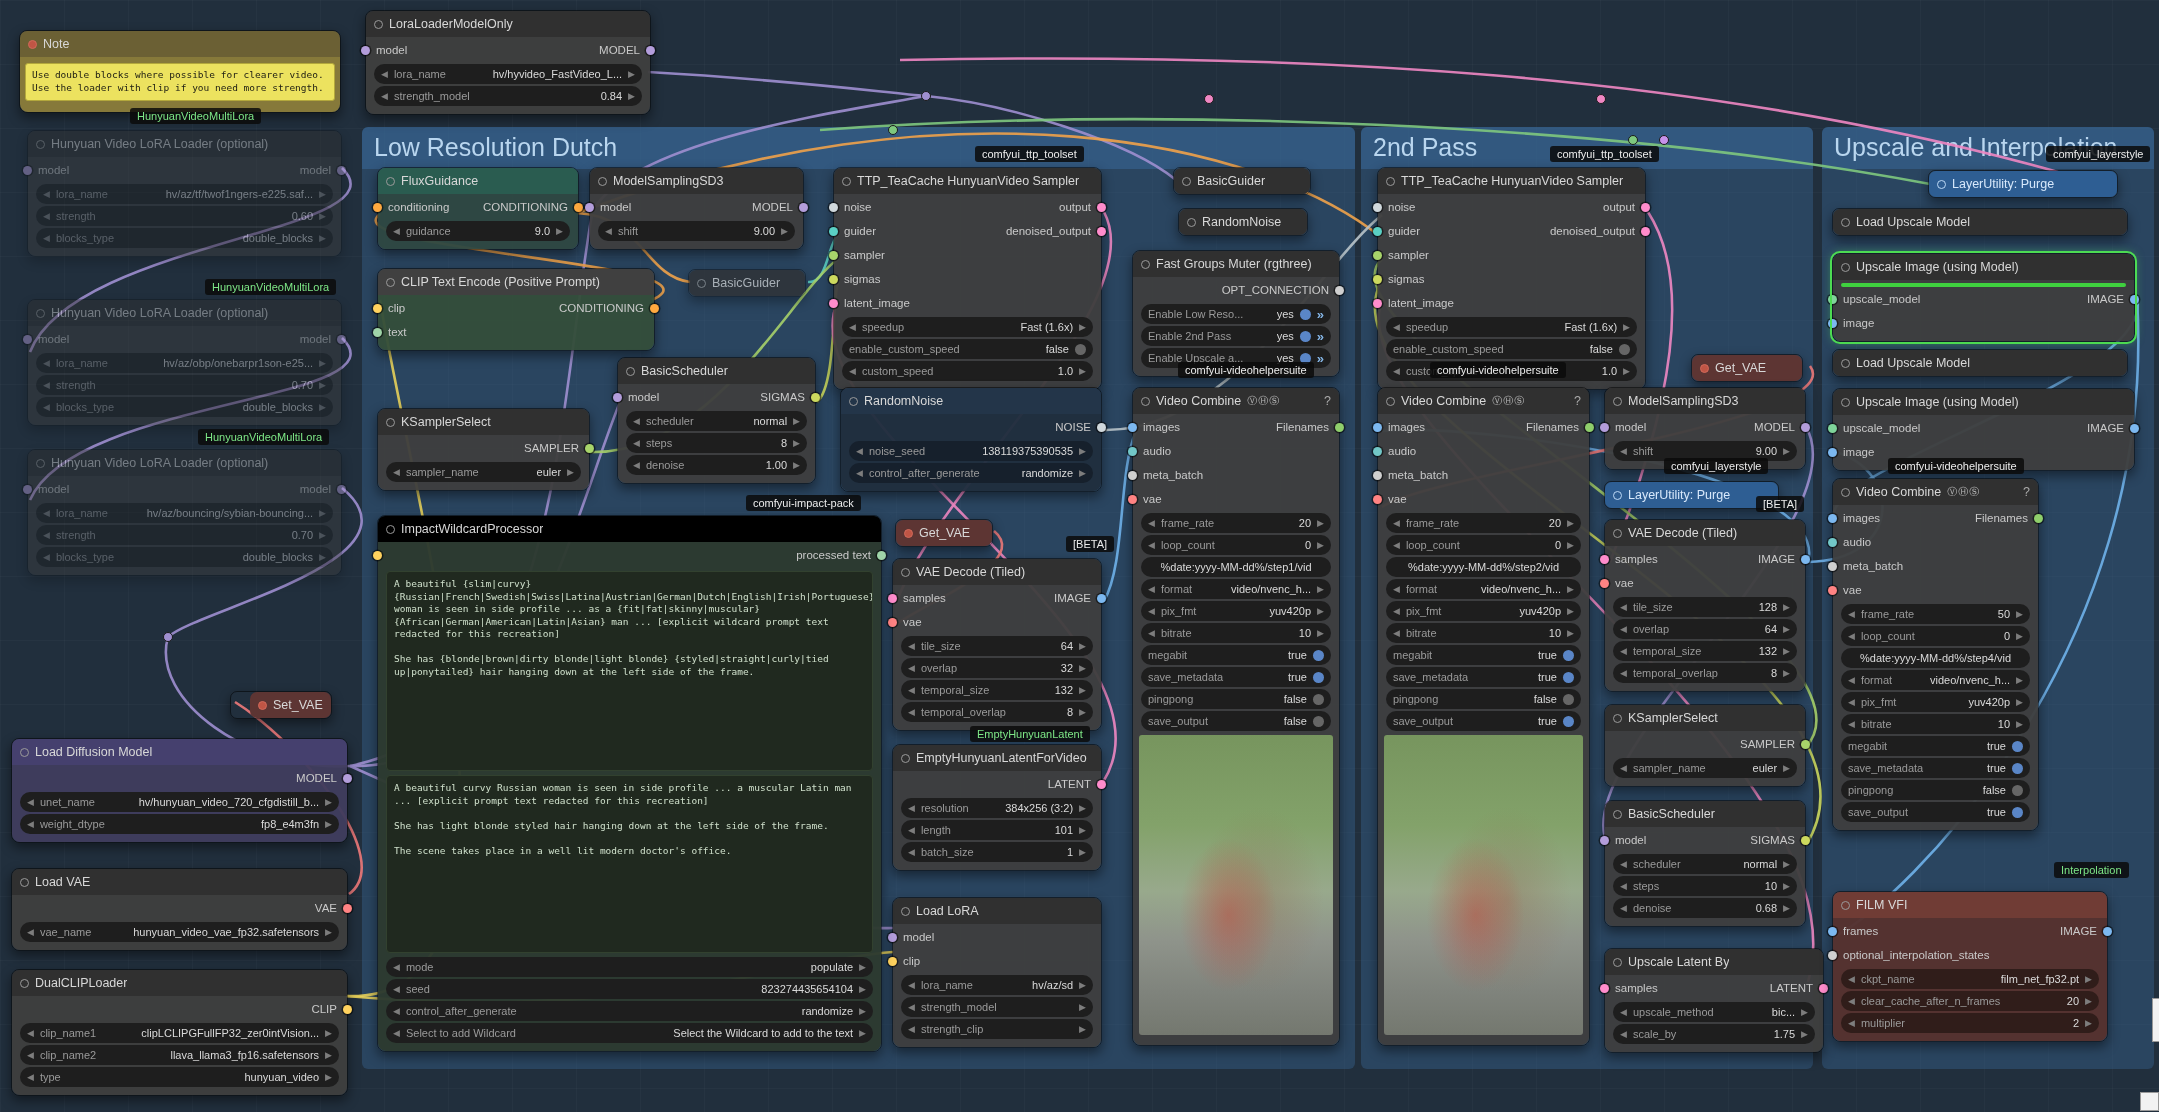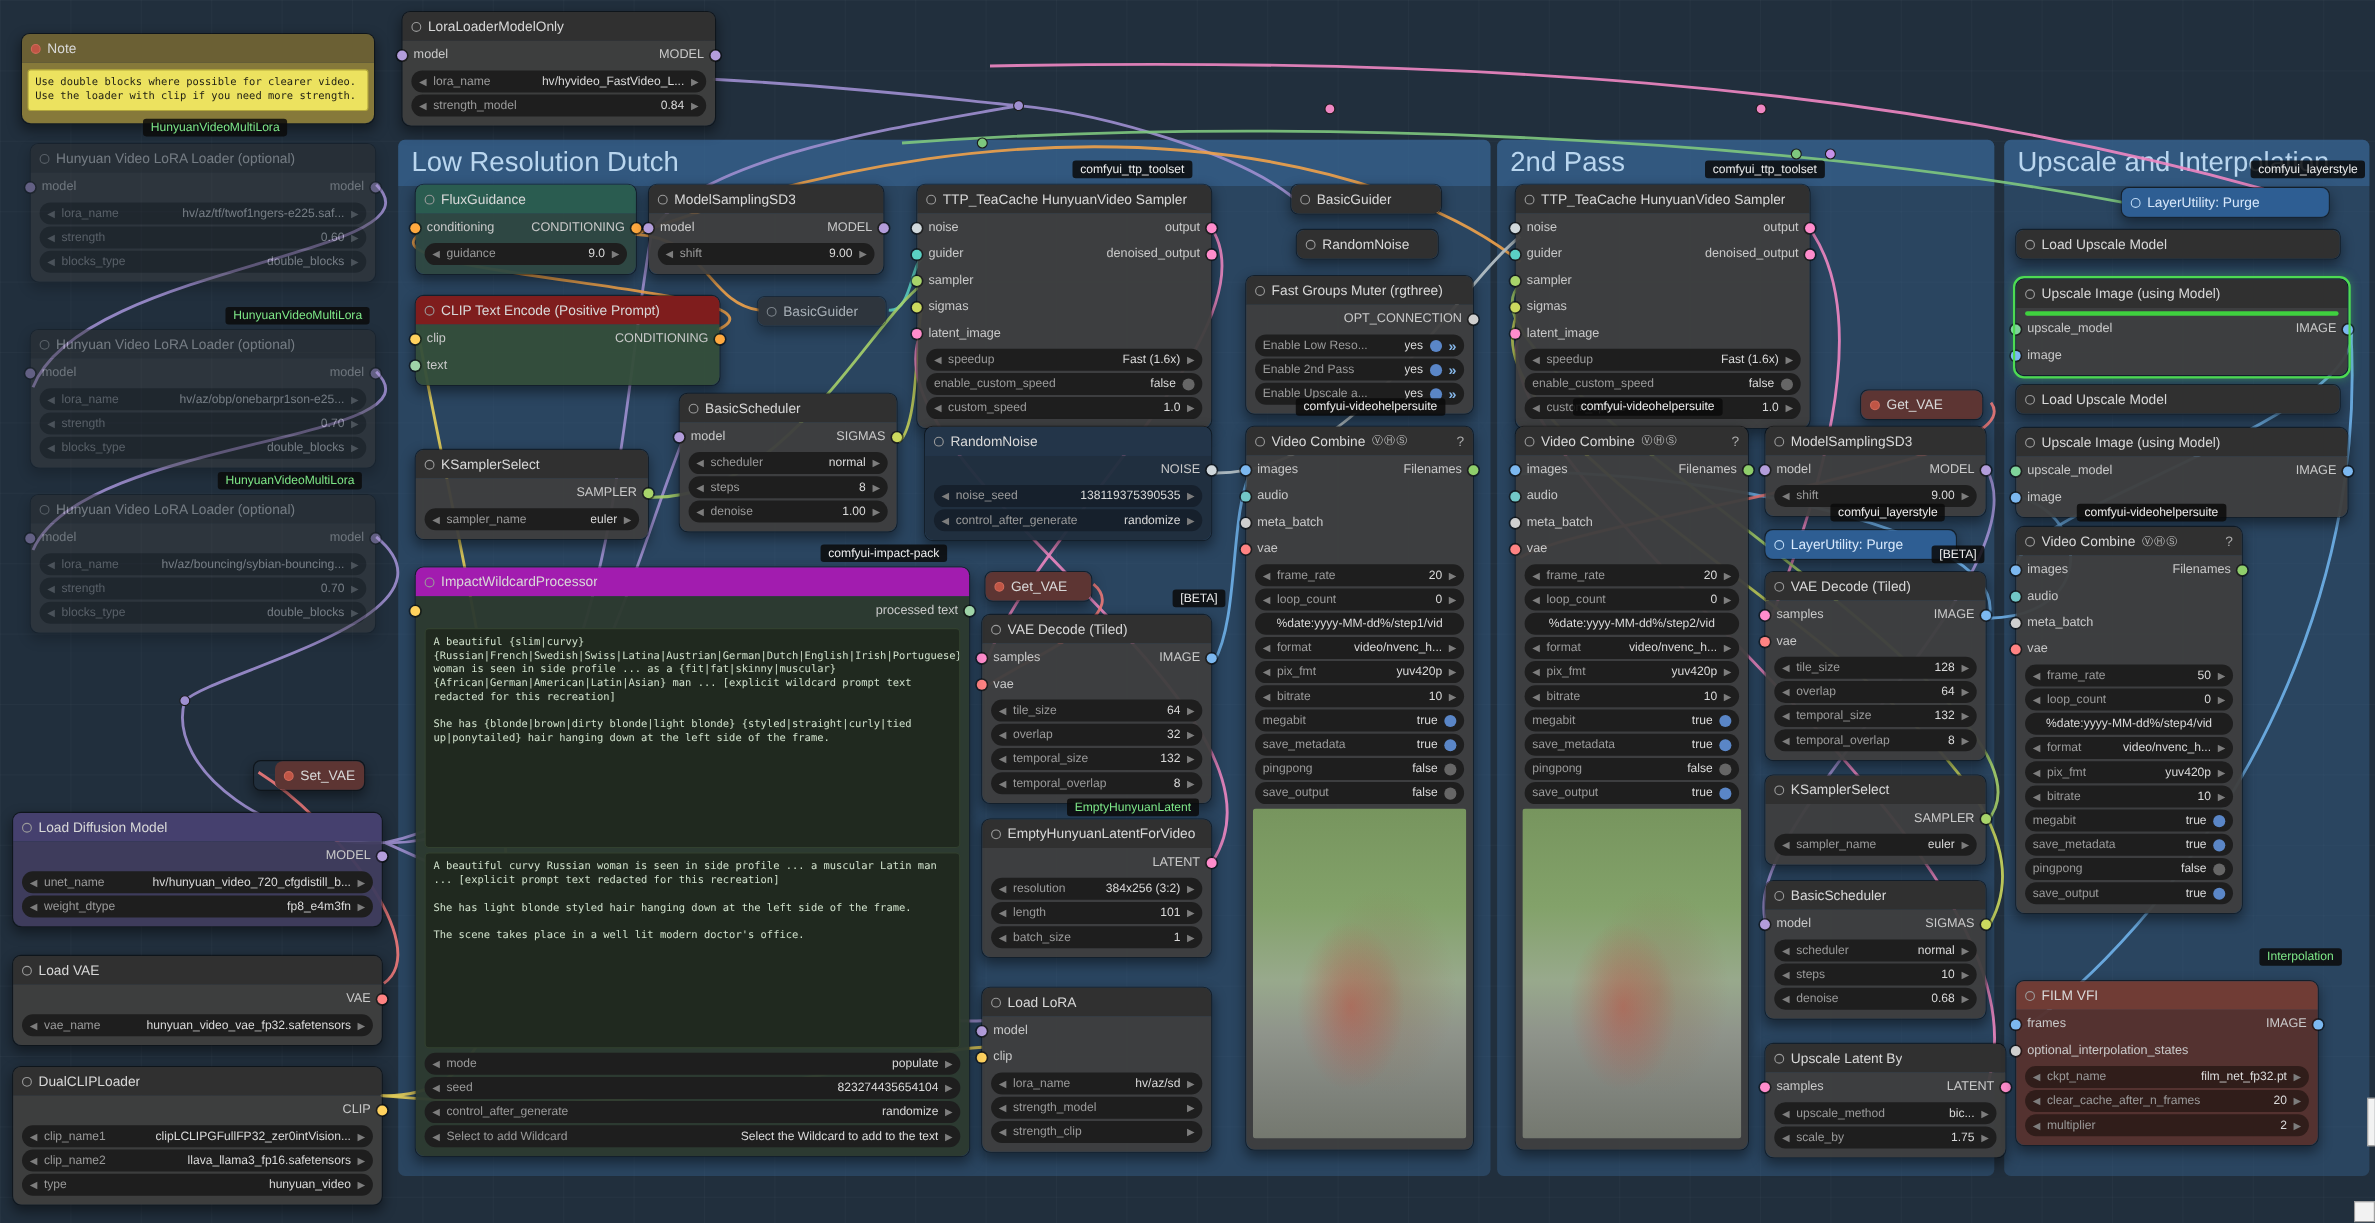--- a/index.html
+++ b/index.html
@@ -53,22 +53,22 @@
       radial-gradient(90px 130px at 62% 55%,rgba(146,110,84,.40),transparent 72%),
       linear-gradient(180deg,#77955e 0%,#83a26a 30%,#98a98c 52%,#8f948b 68%,#7f837c 86%,#74786f 100%);}
   .badge{position:absolute;z-index:5;font-size:11px;background:rgba(10,10,10,.85);color:#ececec;
     padding:2px 7px;border-radius:3px;white-space:nowrap;}
   .badge.green{color:#7ee787;}
   .artifact{position:absolute;z-index:6;background:#f2f2f2;border:1px solid #999;}
   
   .node.default .n-head{background:#303030;}   .node.default .n-body{background:rgba(62,62,62,.96);}
   .node.purple  .n-head{background:#45406e;}   .node.purple  .n-body{background:rgba(64,60,94,.96);}
   .node.teal    .n-head{background:#2a5c50;}   .node.teal    .n-body{background:rgba(47,72,66,.96);}
-  .node.green   .n-head{background:#7f1d1d;}   .node.green   .n-body{background:rgba(52,78,58,.96);}
-  .node.impact  .n-head{background:#a21caf;}   .node.impact  .n-body{background:rgba(44,58,48,.97);}
+  .node.green   .n-head{background:#404040;}   .node.green   .n-body{background:rgba(52,78,58,.96);}
+  .node.impact  .n-head{background:#000000;}   .node.impact  .n-body{background:rgba(44,58,48,.97);}
   .node.navy    .n-head{background:#233549;}   .node.navy    .n-body{background:rgba(32,46,62,.97);}
   .node.navy    .w-row{background:#16202c;}
   .node.maroon  .n-head{background:#5d3533;}
   .node.blue    .n-head{background:#2e5e93;color:#d7e8fb;}
   .node.red     .n-head{background:#703c35;}   .node.red     .n-body{background:rgba(86,50,46,.97);}
   .node.red     .w-row{background:#301d1a;}
   .node.note    .n-head{background:#6b6034;}   .node.note    .n-body{background:rgba(138,124,58,.96);}
   .node.maroon .n-dot,.node.note .n-dot{border-color:#d06a5a;background:#c05545;}
   .node.blue .n-dot{border-color:#bcd9f5;}
 </style>

